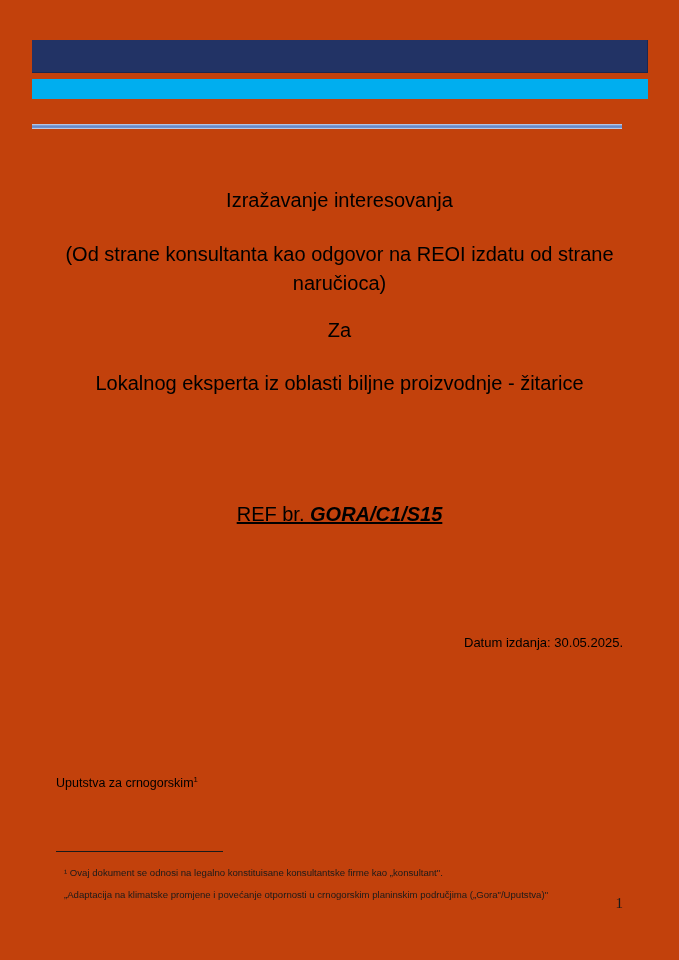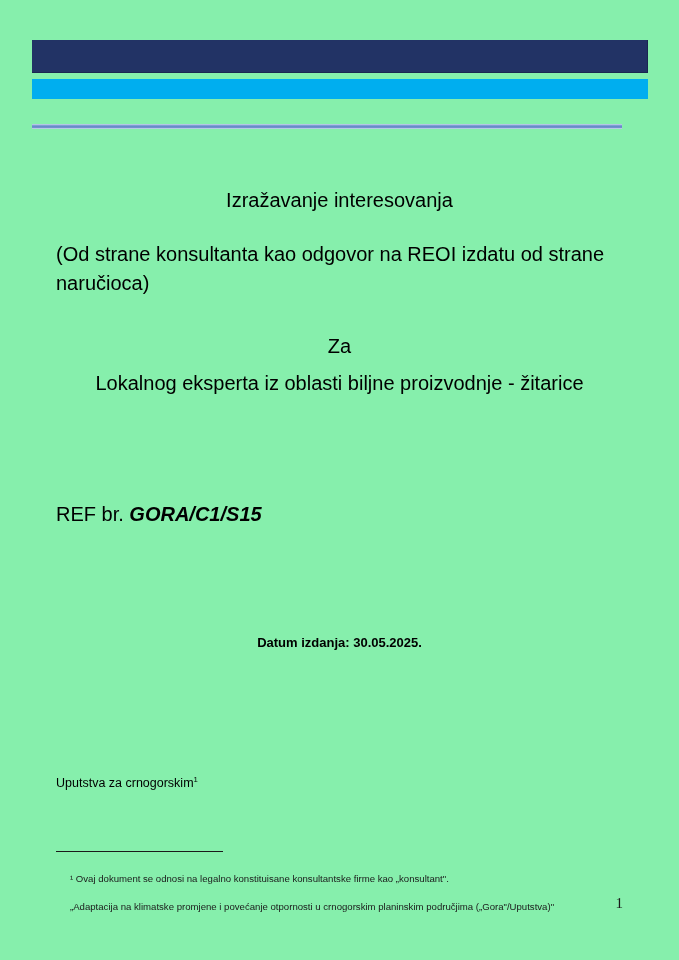--- a/index.html
+++ b/index.html
@@ -13,21 +13,21 @@
     height: 960px;
     position: relative;
     font-family: "Liberation Sans", sans-serif;
     color: #000000;
     overflow: hidden;
   }
 
   .page {
     position: absolute;
     inset: 0;
-    background: #86efac;
+    background: #c2410c;
   }
 
   
   .banner {
     position: absolute;
     left: 32px;
     top: 40px;
     width: 616px;
   }
   .banner-bar-dark {
@@ -79,28 +79,29 @@
     font-size: 20px;
     line-height: 28px;
     font-weight: 400;
   }
 
   .t-title2 {
     position: absolute;
     top: 240px;
     left: 0;
     width: 100%;
+    text-align: center;
     font-size: 20px;
     line-height: 29px;
     font-weight: 400;
   }
 
   .t-za {
     position: absolute;
-    top: 332px;
+    top: 316px;
     left: 0;
     width: 100%;
     text-align: center;
     font-size: 20px;
     line-height: 28px;
     font-weight: 400;
   }
 
   .t-position {
     position: absolute;
@@ -111,39 +112,40 @@
     font-size: 20px;
     line-height: 29px;
     font-weight: 400;
   }
 
   .t-ref {
     position: absolute;
     top: 500px;
     left: 0;
     width: 100%;
-    text-align: left;
+    text-align: center;
     font-size: 20px;
     line-height: 28px;
     font-weight: 400;
+    text-decoration: underline;
   }
   .t-ref .refcode {
     font-weight: 700;
     font-style: italic;
   }
 
   .t-date {
     position: absolute;
     top: 634px;
     left: 0;
     width: 100%;
-    text-align: center;
+    text-align: right;
     font-size: 13px;
     line-height: 18px;
-    font-weight: 700;
+    font-weight: 400;
   }
 
   .t-instructions {
     position: absolute;
     top: 775px;
     left: 0;
     font-size: 12.5px;
     line-height: 17px;
     font-weight: 400;
     text-align: left;
@@ -168,21 +170,21 @@
     position: absolute;
     left: 56px;
     top: 858px;
     width: 580px;
     font-size: 9.6px;
     line-height: 14px;
     font-weight: 400;
     color: #1a1a1a;
   }
   .footnotes p {
-    margin: 14px;
+    margin: 8px;
     white-space: nowrap;
   }
 
   .page-number {
     position: absolute;
     left: 0;
     top: 894px;
     width: 623px;
     text-align: right;
     font-family: "Liberation Serif", serif;

